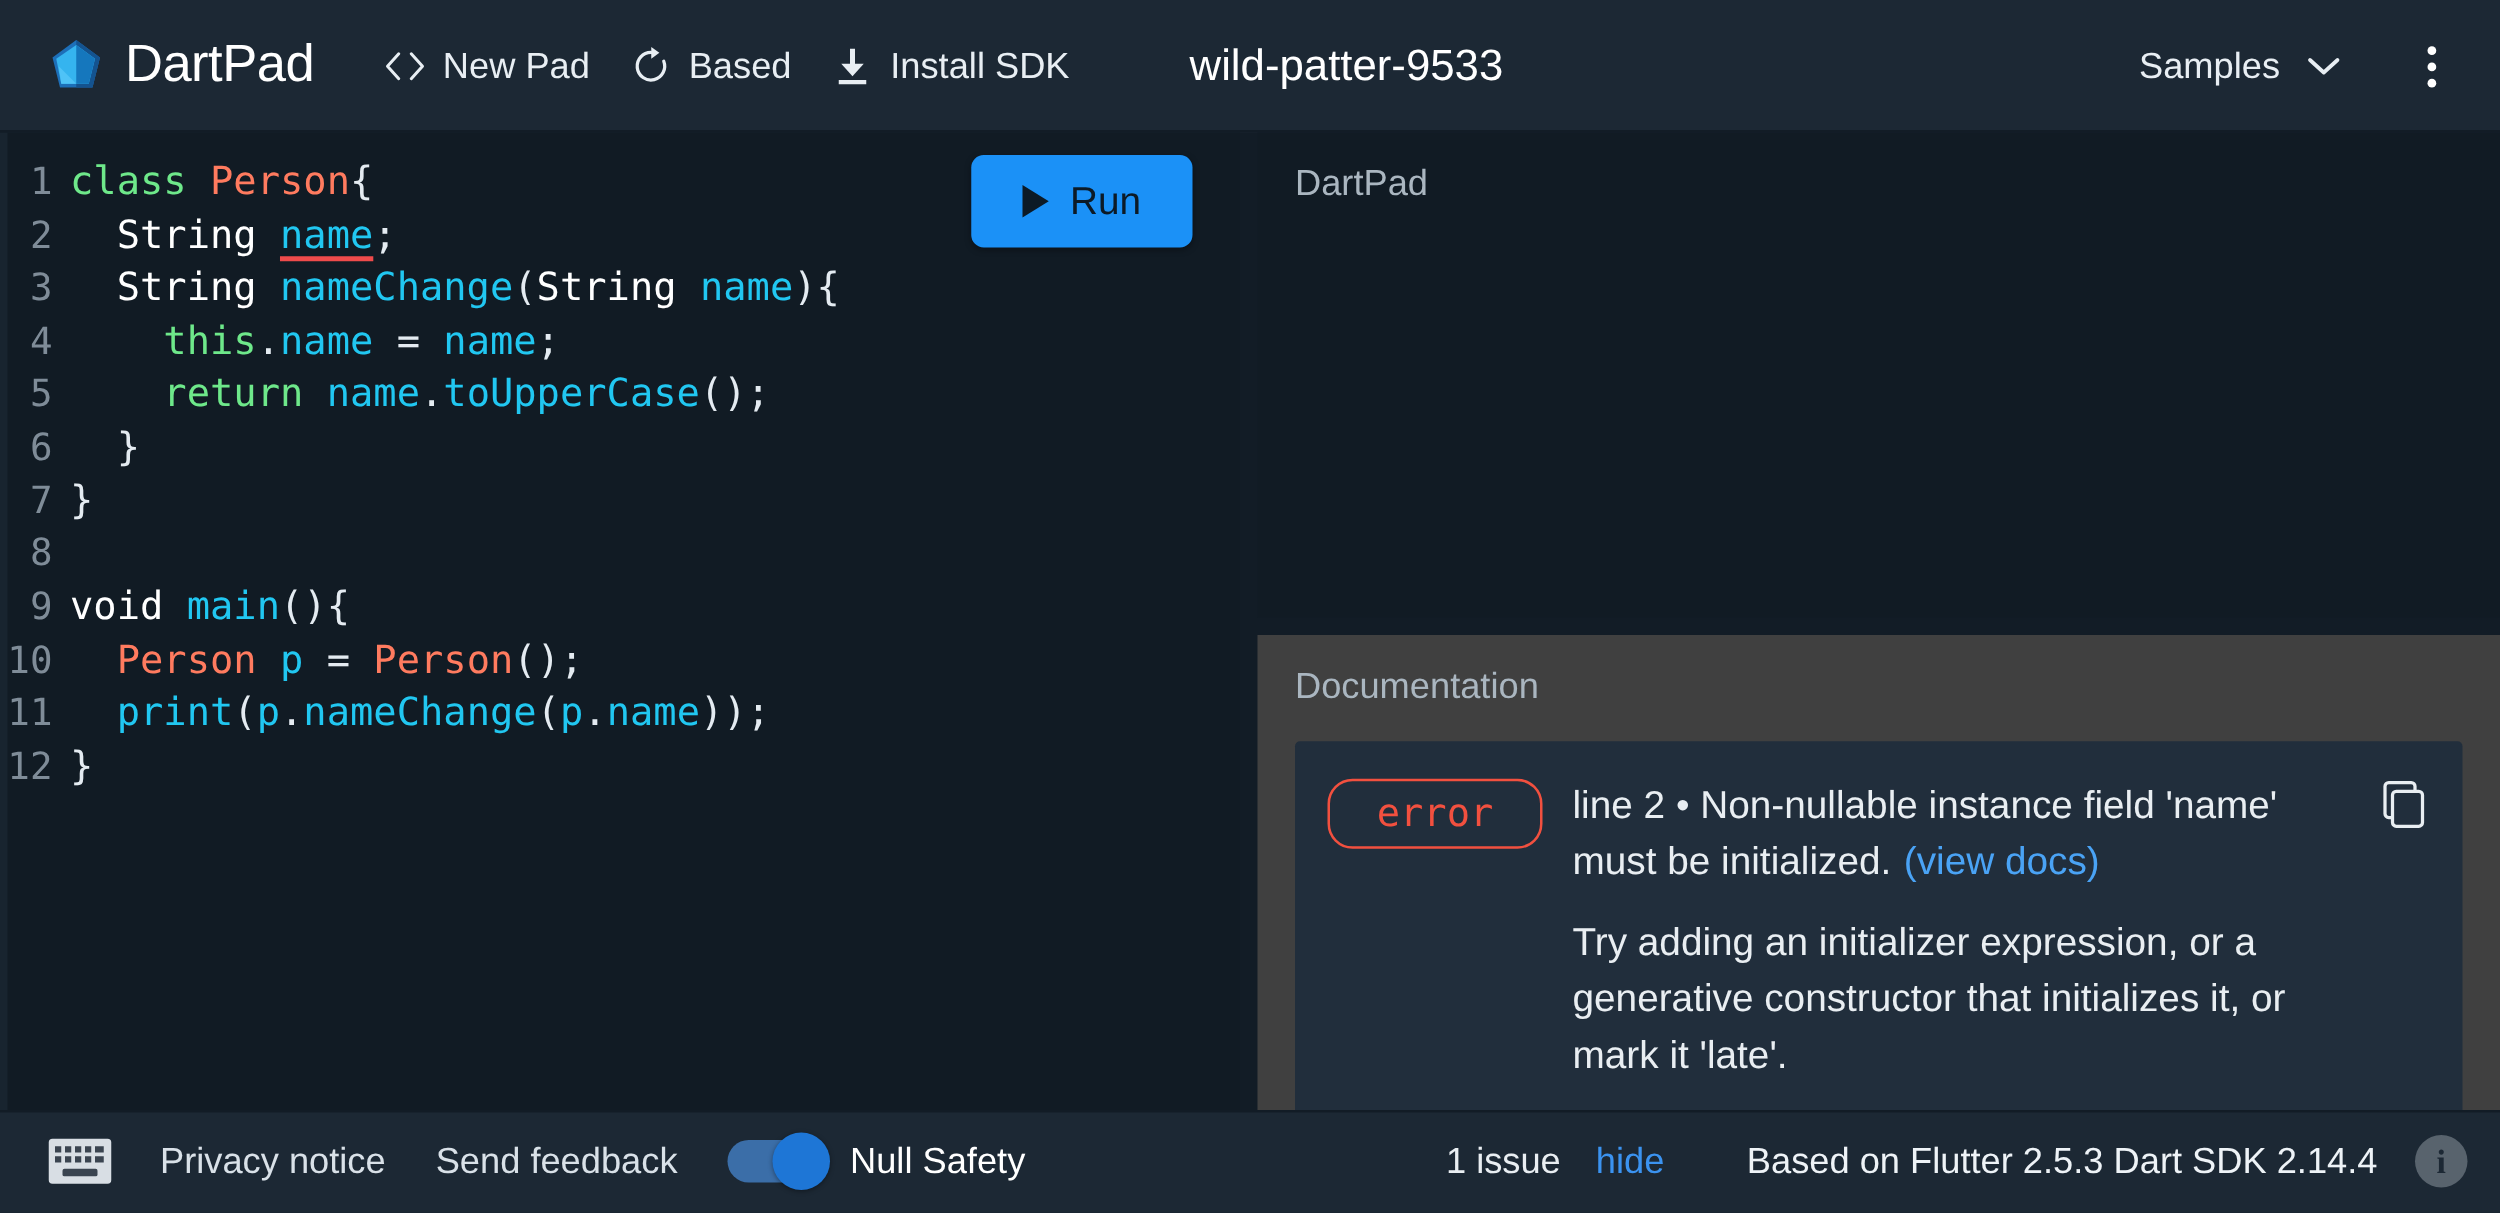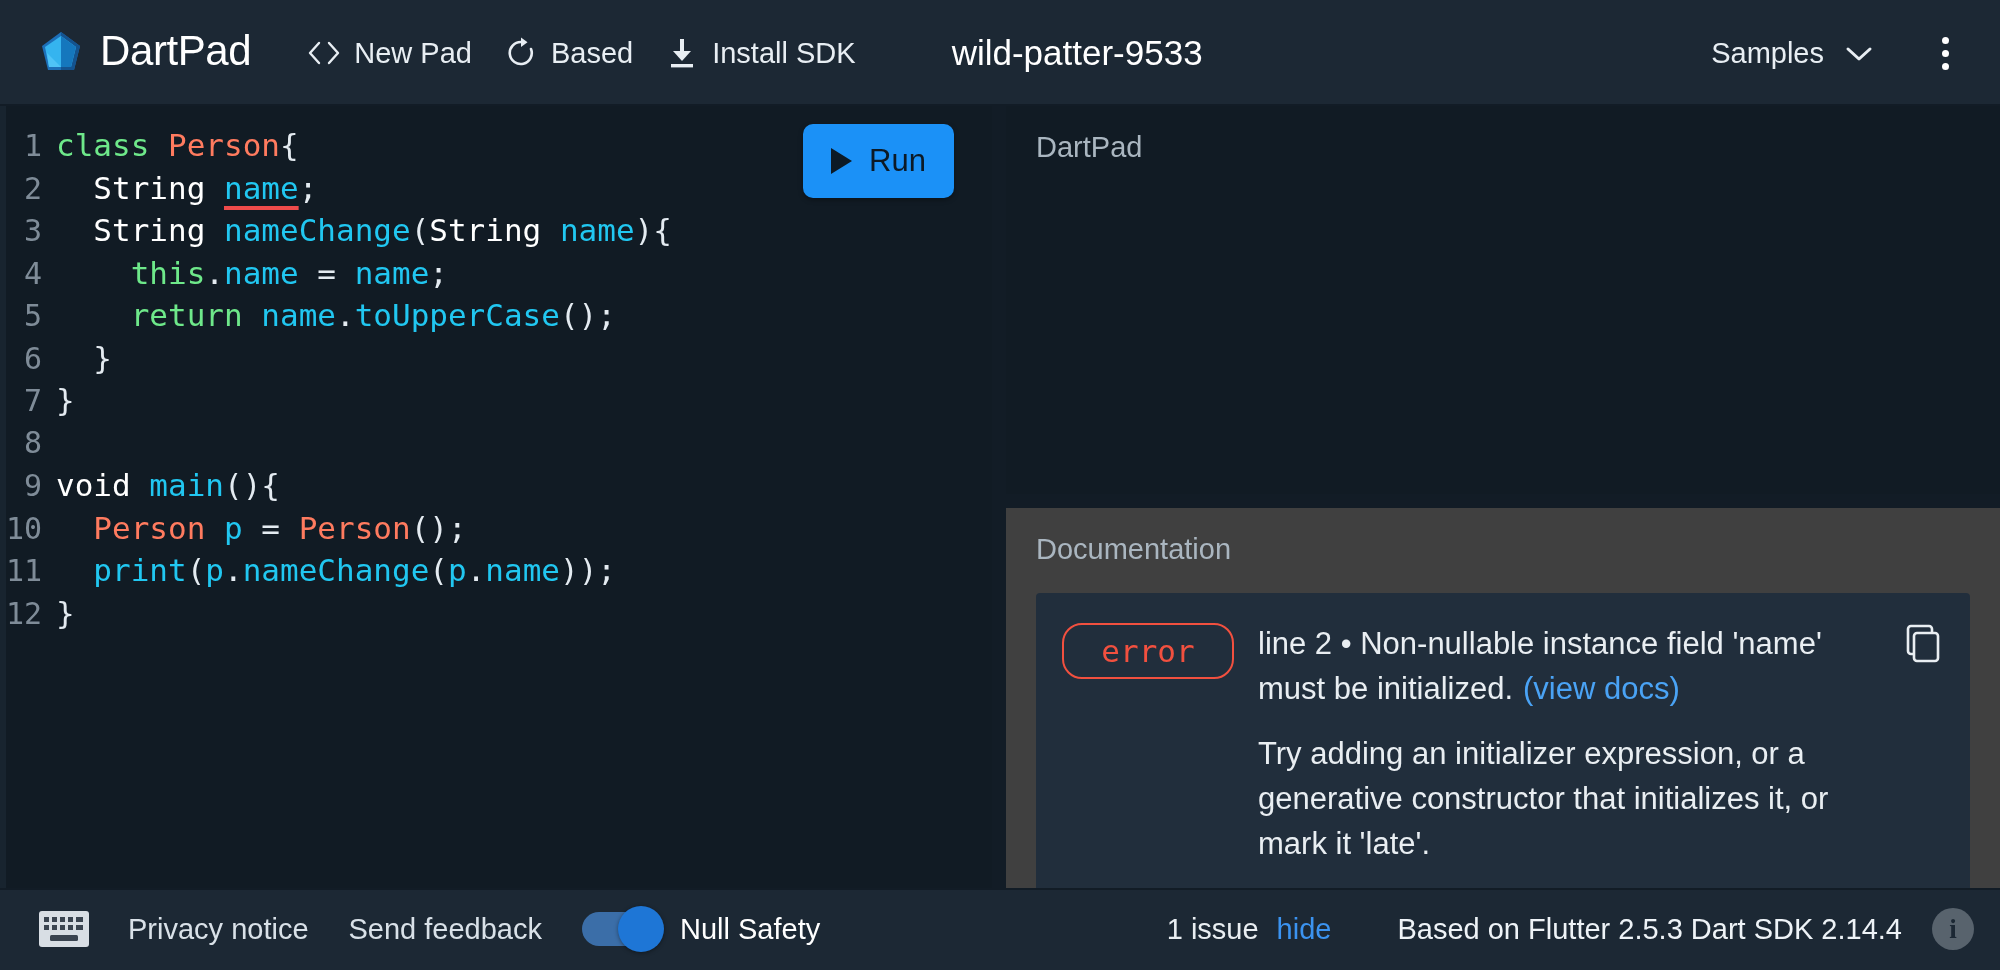--- a/index.html
+++ b/index.html
@@ -178,21 +178,21 @@
     text-decoration: underline;
     text-decoration-color: #ef4b4b;
     text-decoration-thickness: 4px;
     text-underline-offset: 7px;
   }
 
   .run-btn {
     position: absolute;
     top: 18px;
     right: 38px;
-    width: 151px;
+    width: 177px;
     height: 74px;
     background: #1b91f7;
     border: none;
     border-radius: 10px;
     display: flex;
     align-items: center;
     justify-content: center;
     gap: 17px;
     color: #0c1a26;
     font-size: 31px;
@@ -372,21 +372,21 @@
     color: #ffffff;
     font-size: 29px;
     white-space: nowrap;
   }
 
   .foot-spacer { flex: 1 1 auto; }
 
   .issue-count {
     color: #e9eef2;
     font-size: 29px;
-    margin-right: 18px;
+    margin-right: 28px;
     white-space: nowrap;
   }
   .hide-link {
     color: #3b93f0;
     font-size: 29px;
     cursor: pointer;
     margin-right: 66px;
     white-space: nowrap;
   }
   .sdk-text {

